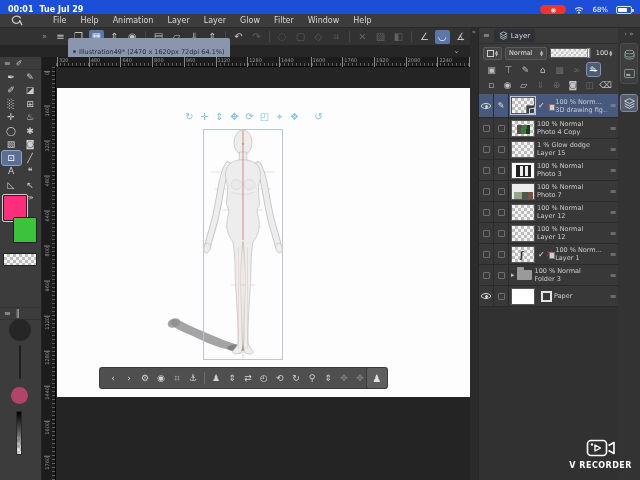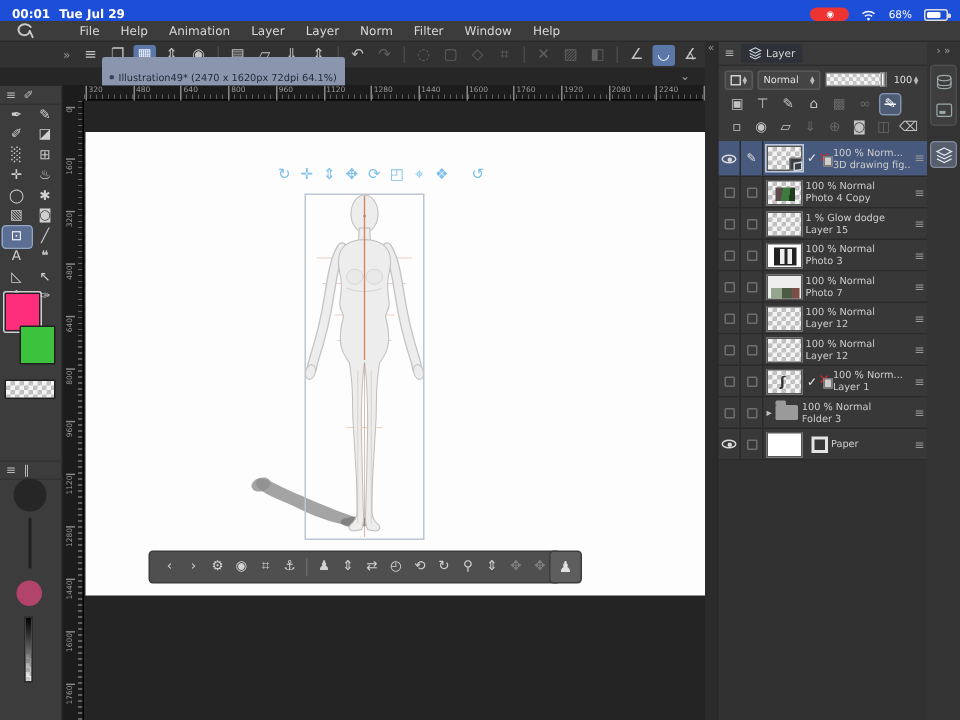--- a/index.html
+++ b/index.html
@@ -174,21 +174,21 @@
       <svg width="13" height="11" viewBox="0 0 13 11">
           <path d="M10.5,3 C9,0.8 5,0.6 3.2,2.6 C1.4,4.6 2.6,8 5.6,8.4 C8,8.7 9.6,7.4 9.8,5.6 M9.8,5.6 L11.8,9.8" fill="none" stroke="#c9c9c9" stroke-width="1.3" stroke-linecap="round"></path>
         </svg>
     </span>
     <div class="menu-items" id="menu-items">
         <span class="menu-item">File</span>
         <span class="menu-item">Help</span>
         <span class="menu-item">Animation</span>
         <span class="menu-item">Layer</span>
         <span class="menu-item">Layer</span>
-        <span class="menu-item">Norm</span>
+        <span class="menu-item">Glow</span>
         <span class="menu-item">Filter</span>
         <span class="menu-item">Window</span>
         <span class="menu-item">Help</span>
       </div>
   </div>
 
   <div class="abs commandbar">
     <span class="collapse-gl">»</span>
     <span id="command-buttons" style="display:flex;align-items:center;gap:3px">
         <span class="icon-btn">≡</span>
@@ -657,14 +657,23 @@
           <span class="strip-btn active">
             <svg width="13" height="13" viewBox="0 0 16 16">
               <path d="M8,2 L14,5 8,8 2,5 Z" fill="none" stroke="#dfe6f2" stroke-width="1"></path>
               <path d="M2,8 L8,11 14,8 M2,11 L8,14 14,11" fill="none" stroke="#dfe6f2" stroke-width="1"></path>
             </svg>
           </span>
         </div>
       </div>
   </div>
 
+  <div class="abs watermark">
+    <svg width="30" height="22" viewBox="0 0 30 22">
+      <rect x="1.5" y="3.5" width="19" height="15" rx="3.5" fill="none" stroke="#fff" stroke-width="1.6"></rect>
+      <circle cx="6" cy="7.5" r="1.2" fill="#fff"></circle>
+      <path d="M9,8 L14.5,11 L9,14 Z" fill="none" stroke="#fff" stroke-width="1.4" stroke-linejoin="round"></path>
+      <path d="M22.5,8.5 L28,5.5 L28,16.5 L22.5,13.5" fill="none" stroke="#fff" stroke-width="1.6" stroke-linejoin="round"></path>
+    </svg>
+    <span class="wm-label">V RECORDER</span>
+  </div>
 
 </div>
 
 </body></html>

